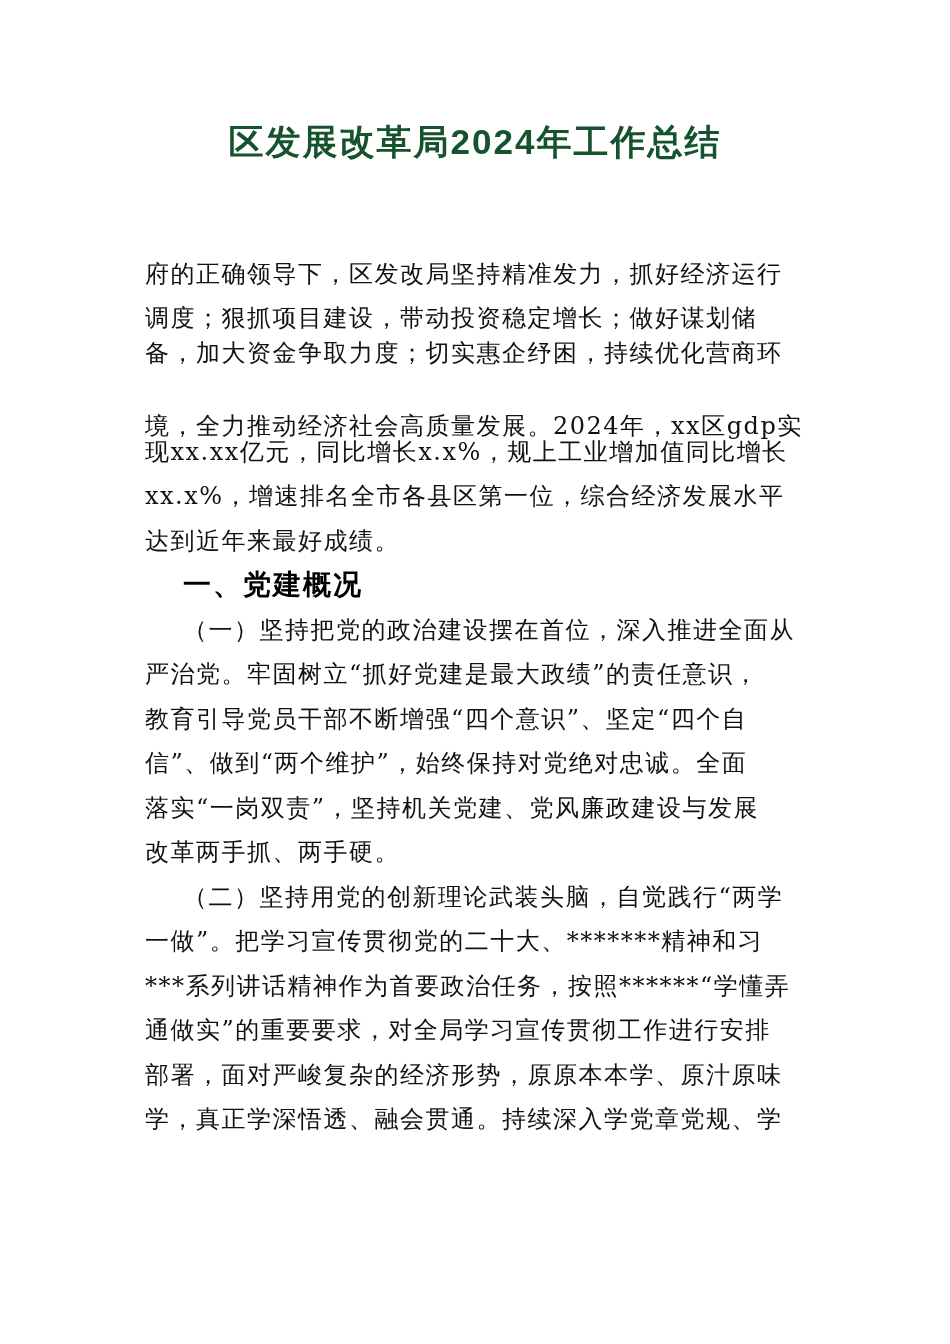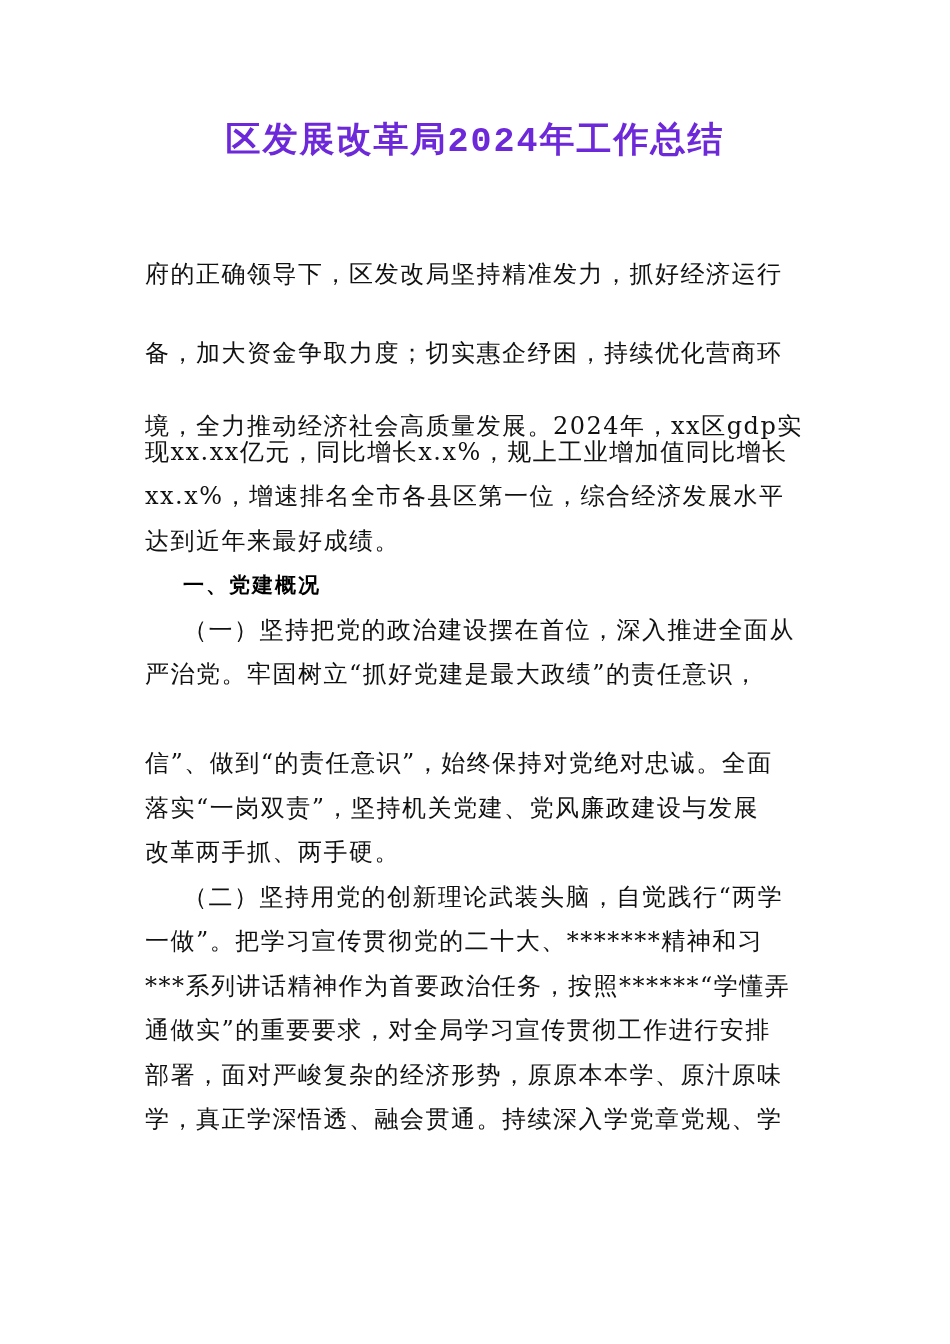--- a/index.html
+++ b/index.html
@@ -19,68 +19,70 @@
       position: absolute;
       left: 0; top: 0;
       width: 950px; height: 1344px;
     }
     .title {
       position: absolute;
       left: 0;
       top: 118px;
       width: 950px;
       text-align: center;
-      font-family: Liberation Mono, monospace;
+      font-family: Liberation Sans, sans-serif;
       font-weight: bold;
       font-size: 35px;
       line-height: 48px;
       letter-spacing: 2px;
-      color: #6d28d9;
+      color: #14532d;
     }
     .line {
       position: absolute;
       left: 145px;
       white-space: nowrap;
       font-size: 24px;
       line-height: 34px;
       letter-spacing: 1.5px;
       color: #111111;
     }
     .line.indent { left: 183px; }
     .heading {
       position: absolute;
       left: 183px;
       white-space: nowrap;
       font-family: "DejaVu Sans", "Liberation Sans", sans-serif;
       font-weight: bold;
-      font-size: 21px;
+      font-size: 28px;
       line-height: 34px;
       letter-spacing: 2px;
       color: #000000;
     }
   </style>
 </head>
 <body>
 
 <div class="page">
 
   <div class="title">区发展改革局2024年工作总结</div>
 
   <div class="line" style="top:257px">府的正确领导下，区发改局坚持精准发力，抓好经济运行</div>
+  <div class="line" style="top:301px">调度；狠抓项目建设，带动投资稳定增长；做好谋划储</div>
   <div class="line" style="top:336px">备，加大资金争取力度；切实惠企纾困，持续优化营商环</div>
   <div class="line" style="top:409px">境，全力推动经济社会高质量发展。2024年，xx区gdp实</div>
   <div class="line" style="top:479px">xx.x%，增速排名全市各县区第一位，综合经济发展水平</div>
   <div class="line" style="top:435px">现xx.xx亿元，同比增长x.x%，规上工业增加值同比增长</div>
   <div class="line" style="top:524px">达到近年来最好成绩。</div>
 
   <div class="heading" style="top:568px">一、党建概况</div>
 
   <div class="line indent" style="top:613px">（一）坚持把党的政治建设摆在首位，深入推进全面从</div>
   <div class="line" style="top:657px">严治党。牢固树立“抓好党建是最大政绩”的责任意识，</div>
-  <div class="line" style="top:746px">信”、做到“的责任意识”，始终保持对党绝对忠诚。全面</div>
+  <div class="line" style="top:702px">教育引导党员干部不断增强“四个意识”、坚定“四个自</div>
+  <div class="line" style="top:746px">信”、做到“两个维护”，始终保持对党绝对忠诚。全面</div>
   <div class="line" style="top:791px">落实“一岗双责”，坚持机关党建、党风廉政建设与发展</div>
   <div class="line" style="top:835px">改革两手抓、两手硬。</div>
 
   <div class="line indent" style="top:880px">（二）坚持用党的创新理论武装头脑，自觉践行“两学</div>
   <div class="line" style="top:924px">一做”。把学习宣传贯彻党的二十大、*******精神和习</div>
   <div class="line" style="top:969px">***系列讲话精神作为首要政治任务，按照******“学懂弄</div>
   <div class="line" style="top:1013px">通做实”的重要要求，对全局学习宣传贯彻工作进行安排</div>
   <div class="line" style="top:1058px">部署，面对严峻复杂的经济形势，原原本本学、原汁原味</div>
   <div class="line" style="top:1102px">学，真正学深悟透、融会贯通。持续深入学党章党规、学</div>
 

